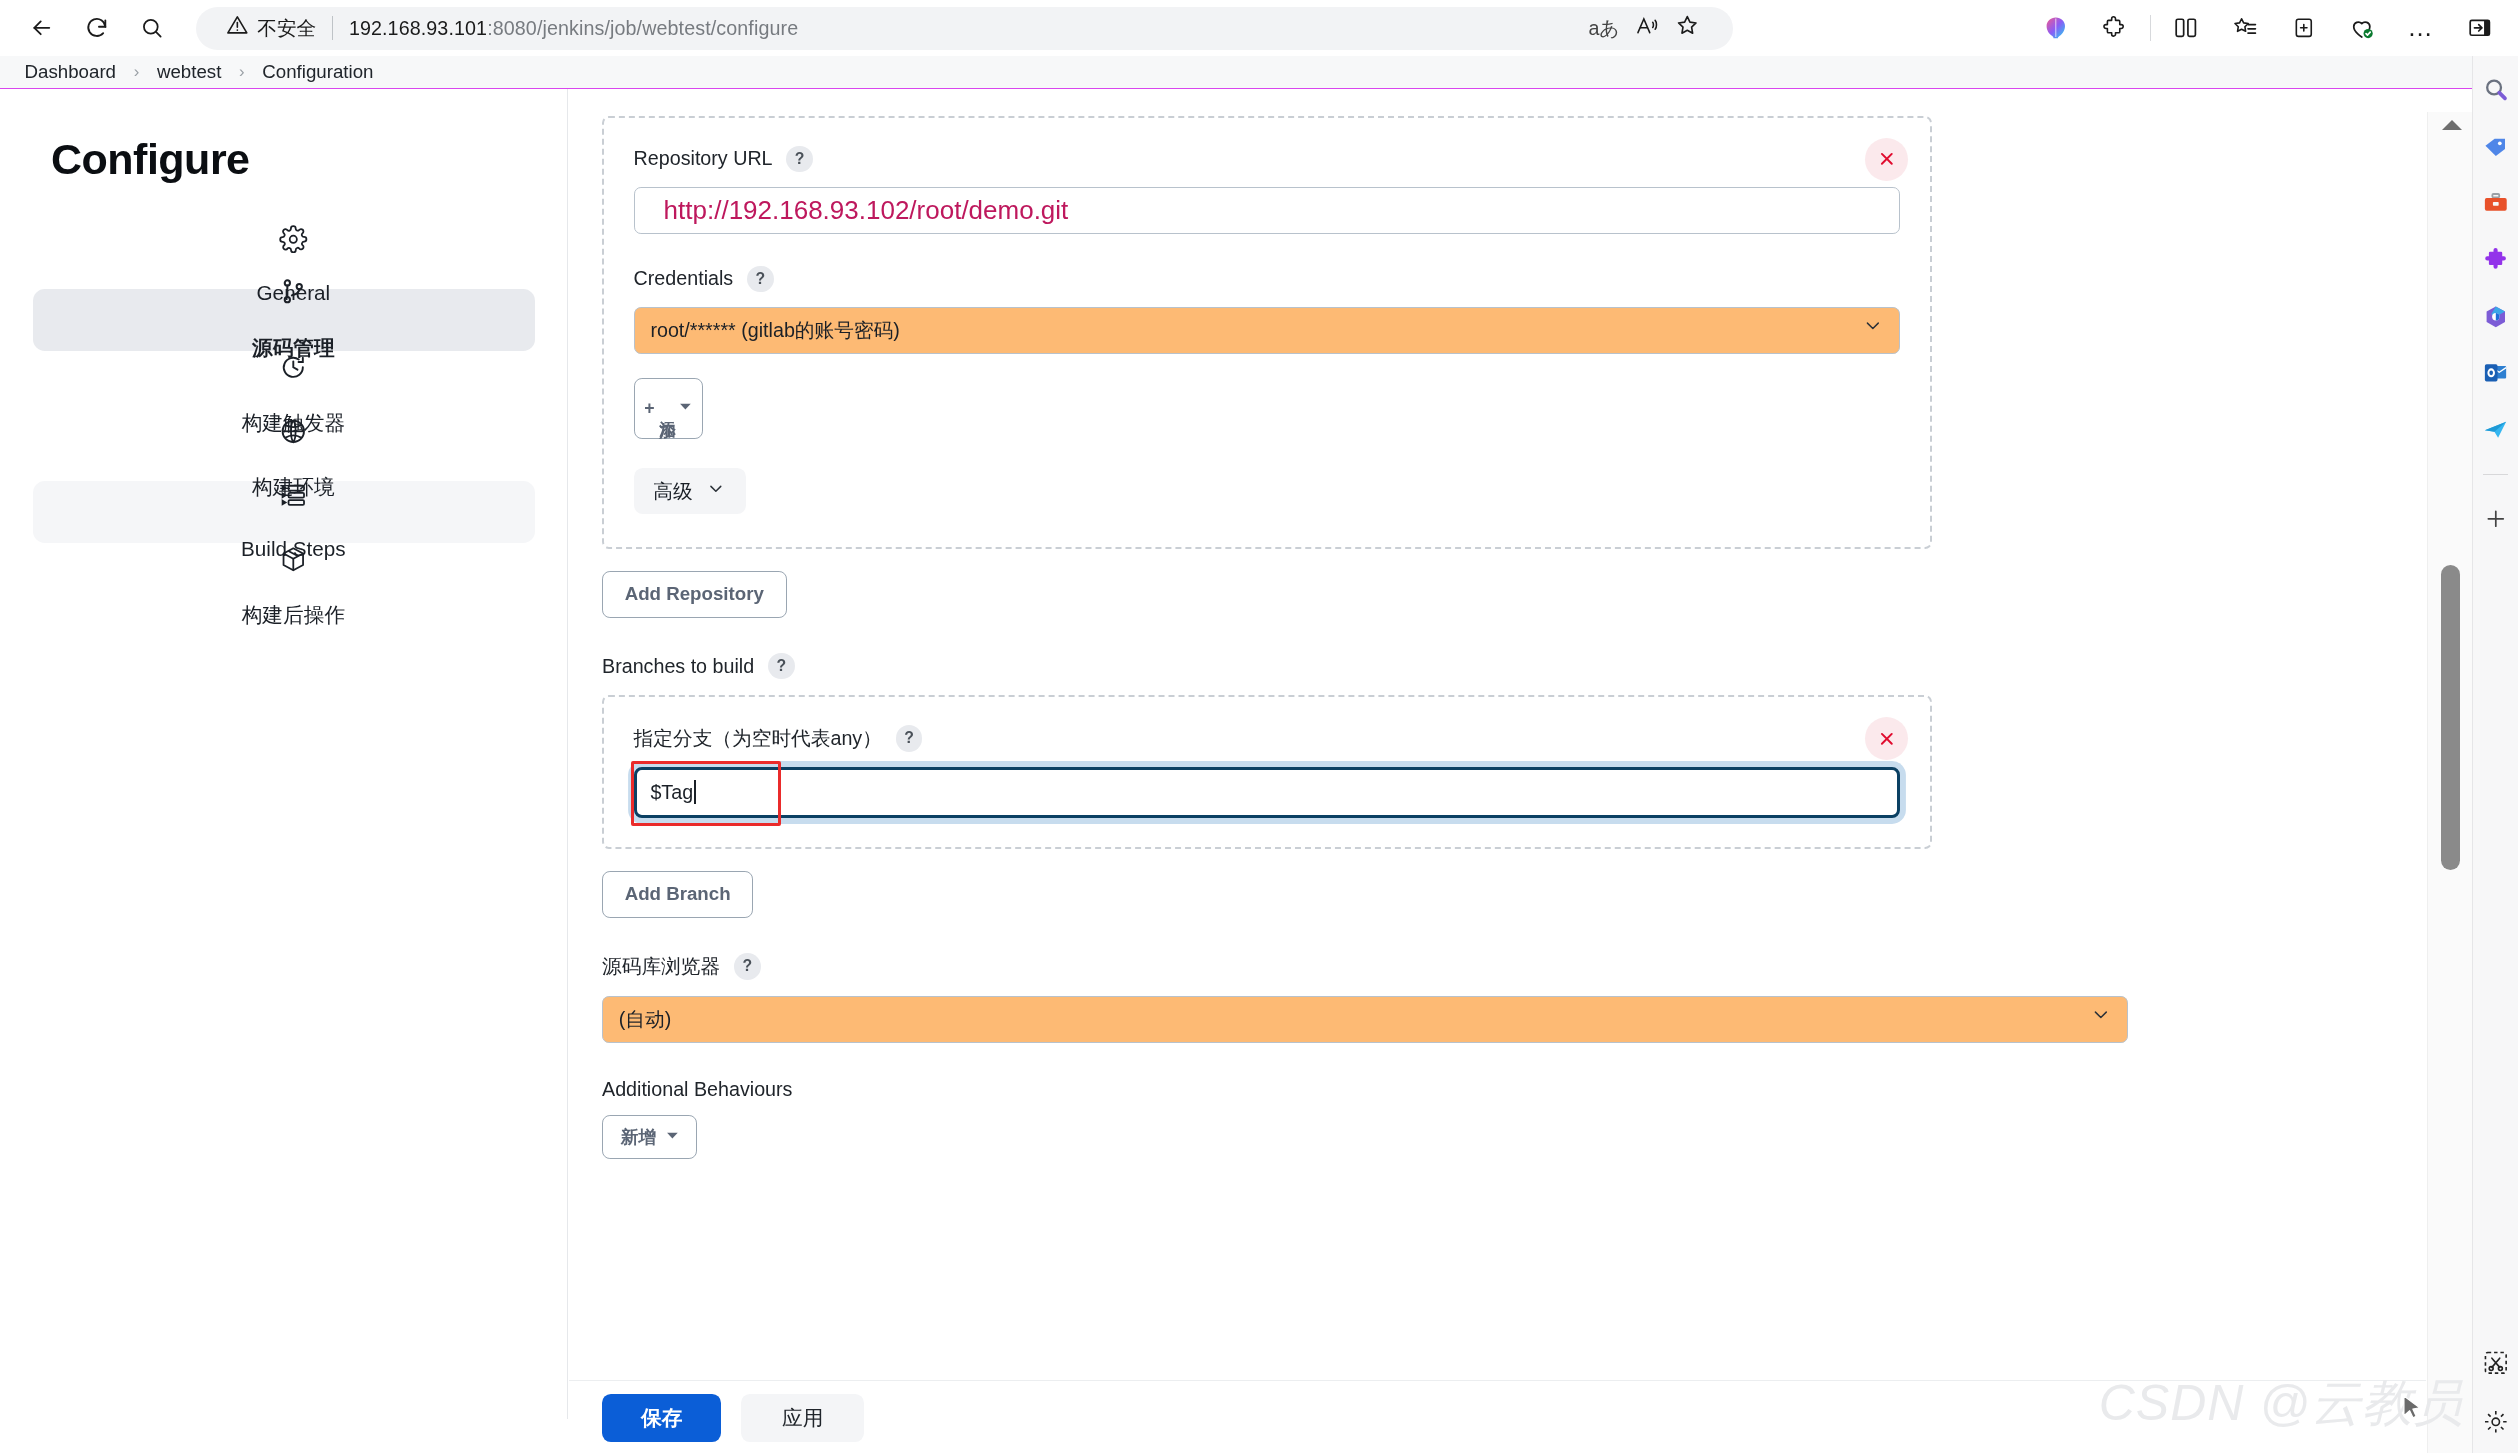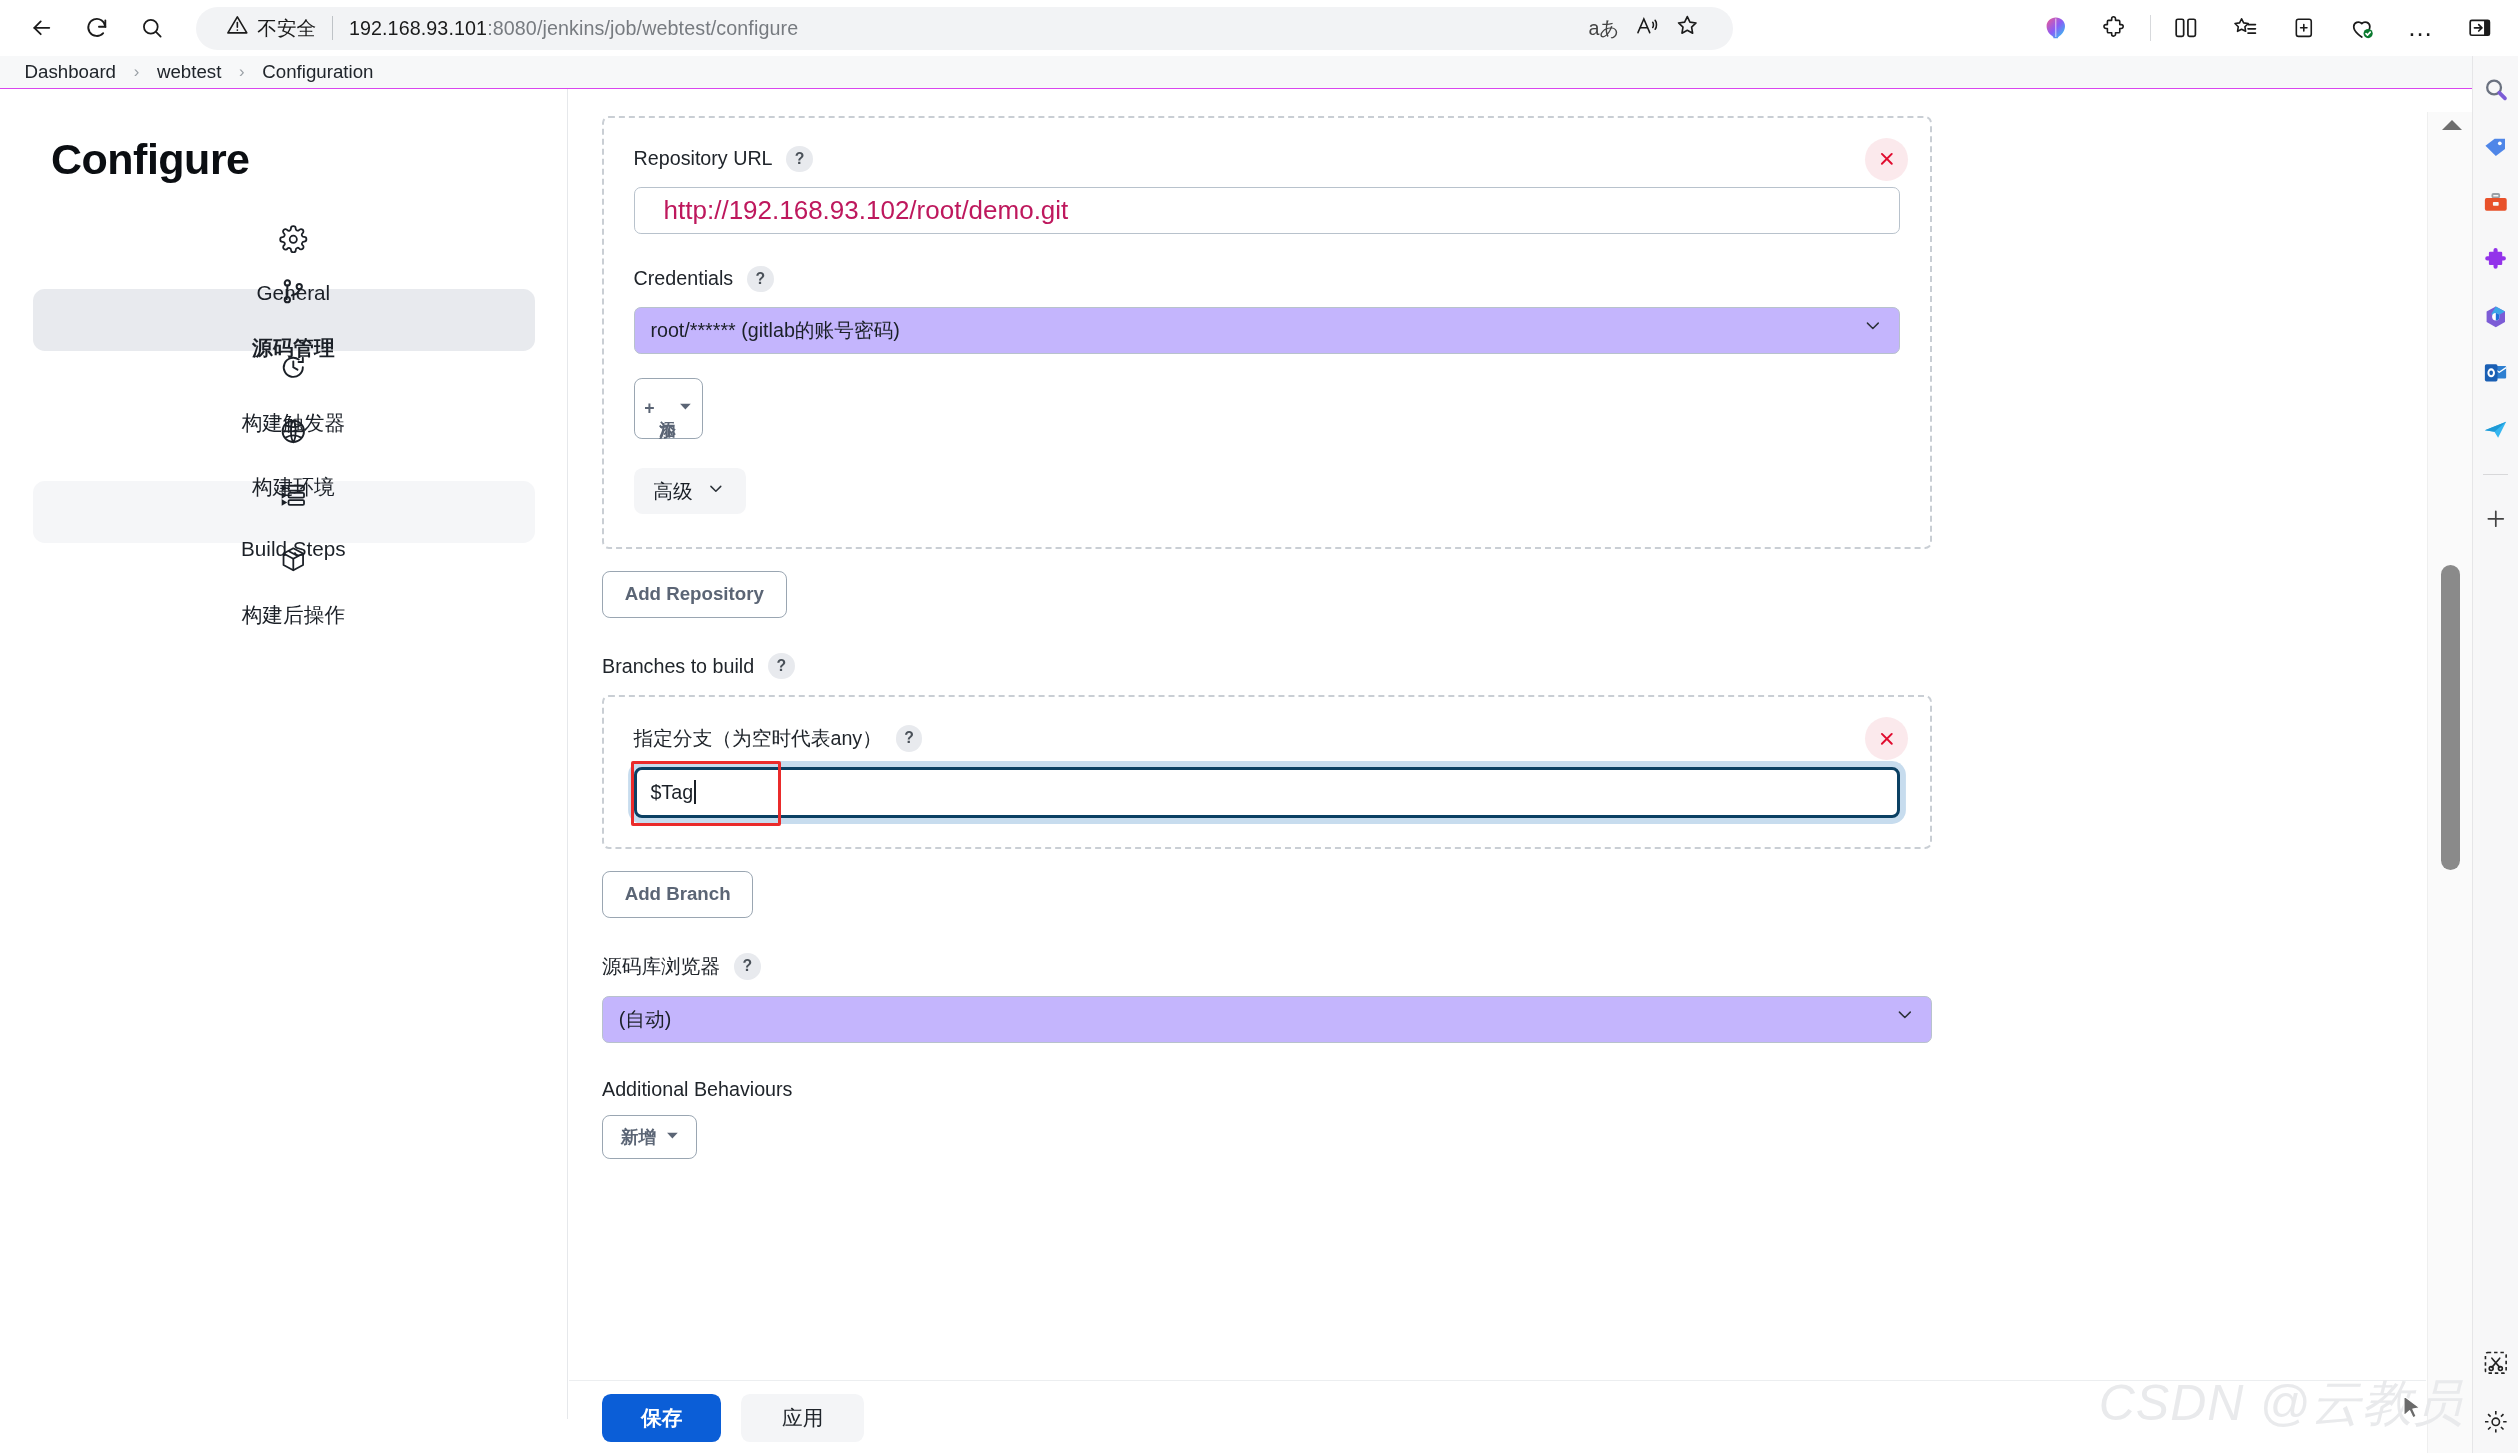--- a/index.html
+++ b/index.html
@@ -113,21 +113,21 @@
   .txt-input {
     width: 100%; height: 47px;
     border: 1px solid #b8c2cc; border-radius: 6.9px;
     background: #fff; font-size: 26px; color: #be185d;
     padding: 0 29px; line-height: 45px;
     font-family: inherit;
   }
   .sel-input {
     width: 100%; height: 47px;
     border: 1px solid #b8c2cc; border-radius: 6.9px;
-    background: #c4b5fd; font-size: 19.7px; color: #1b2027;
+    background: #fdba74; font-size: 19.7px; color: #1b2027;
     padding: 0 15.8px; line-height: 45px;
     display: flex; align-items: center; justify-content: space-between;
   }
   .del-btn {
     position: absolute; right: 21.7px; top: 19.7px;
     width: 43px; height: 43px; border-radius: 50%;
     background: #fbe9ec;
     display: flex; align-items: center; justify-content: center;
   }
   .add-btn {
@@ -533,21 +533,21 @@
       </div>
 
       <div class="ghost-btn">
         <span>Add Branch</span>
       </div>
 
       <div class="section-label">
         <span>源码库浏览器</span>
         <span class="help-badge">?</span>
       </div>
-      <div class="sel-input" style="margin-left:33px;width:1330px;">
+      <div class="sel-input" style="margin-left:33px;width:1526px;">
         <span>(自动)</span>
         <span>
           <svg width="21.7" height="21.7" viewBox="0 0 24 24" fill="none" stroke="#2b3138" stroke-width="1.6" stroke-linecap="round" stroke-linejoin="round">
               <path d="M6 9l6 6 6-6"></path>
             </svg>
         </span>
       </div>
 
       <div class="plain-label">Additional Behaviours</div>
       <div class="small-btn" style="margin-left:33px;">

